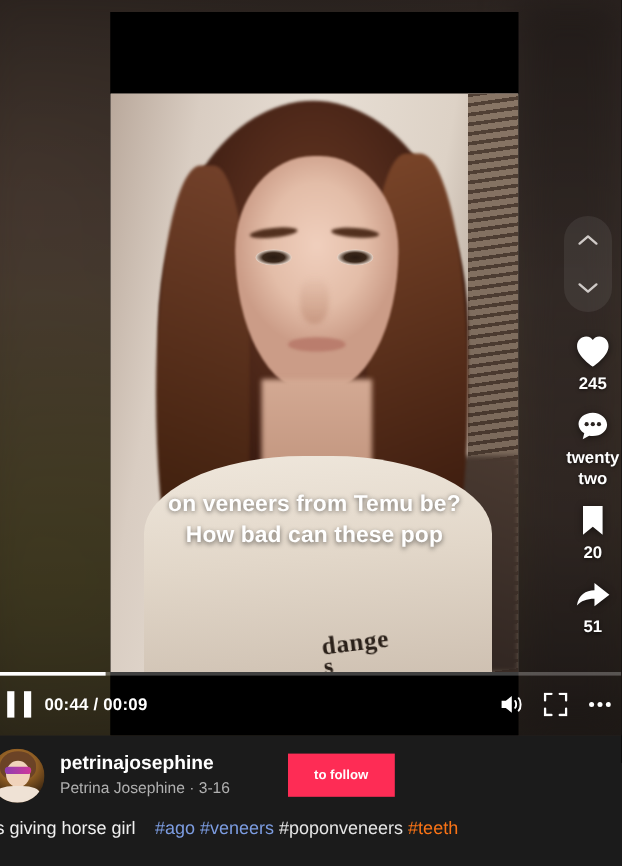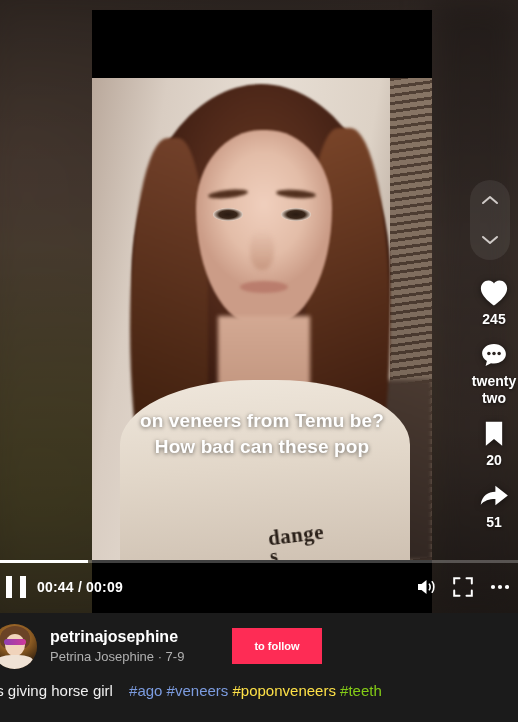--- a/index.html
+++ b/index.html
@@ -559,24 +559,24 @@
       <div class="avatar">
         <div class="av-bg"></div>
         <div class="av-hair"></div>
         <div class="av-face"></div>
         <div class="av-glasses"></div>
         <div class="av-body"></div>
       </div>
 
       <div class="author-meta">
         <div class="handle">petrinajosephine</div>
-        <div class="subline">Petrina Josephine · 7-9</div>
+        <div class="subline">Petrina Josephine · 3-16</div>
       </div>
 
       <button class="follow-btn" style="background: rgb(254, 44, 85);">to follow</button>
     </div>
 
     <div class="desc">
-      <span>ts giving horse girl </span><span id="hashtags"><span class="tag" style="color: rgb(124, 156, 224); margin-left: 12px;">#ago</span> <span class="tag" style="color: rgb(124, 156, 224);">#veneers</span> <span class="tag" style="color: #fde047;">#poponveneers</span> <span class="tag" style="color: #84cc16;">#teeth</span></span>
+      <span>ts giving horse girl </span><span id="hashtags"><span class="tag" style="color: rgb(124, 156, 224); margin-left: 12px;">#ago</span> <span class="tag" style="color: rgb(124, 156, 224);">#veneers</span> <span class="tag" style="color: #e5e5e5;">#poponveneers</span> <span class="tag" style="color: #f97316;">#teeth</span></span>
     </div>
   </div>
 
 </div>
 
 </body></html>

